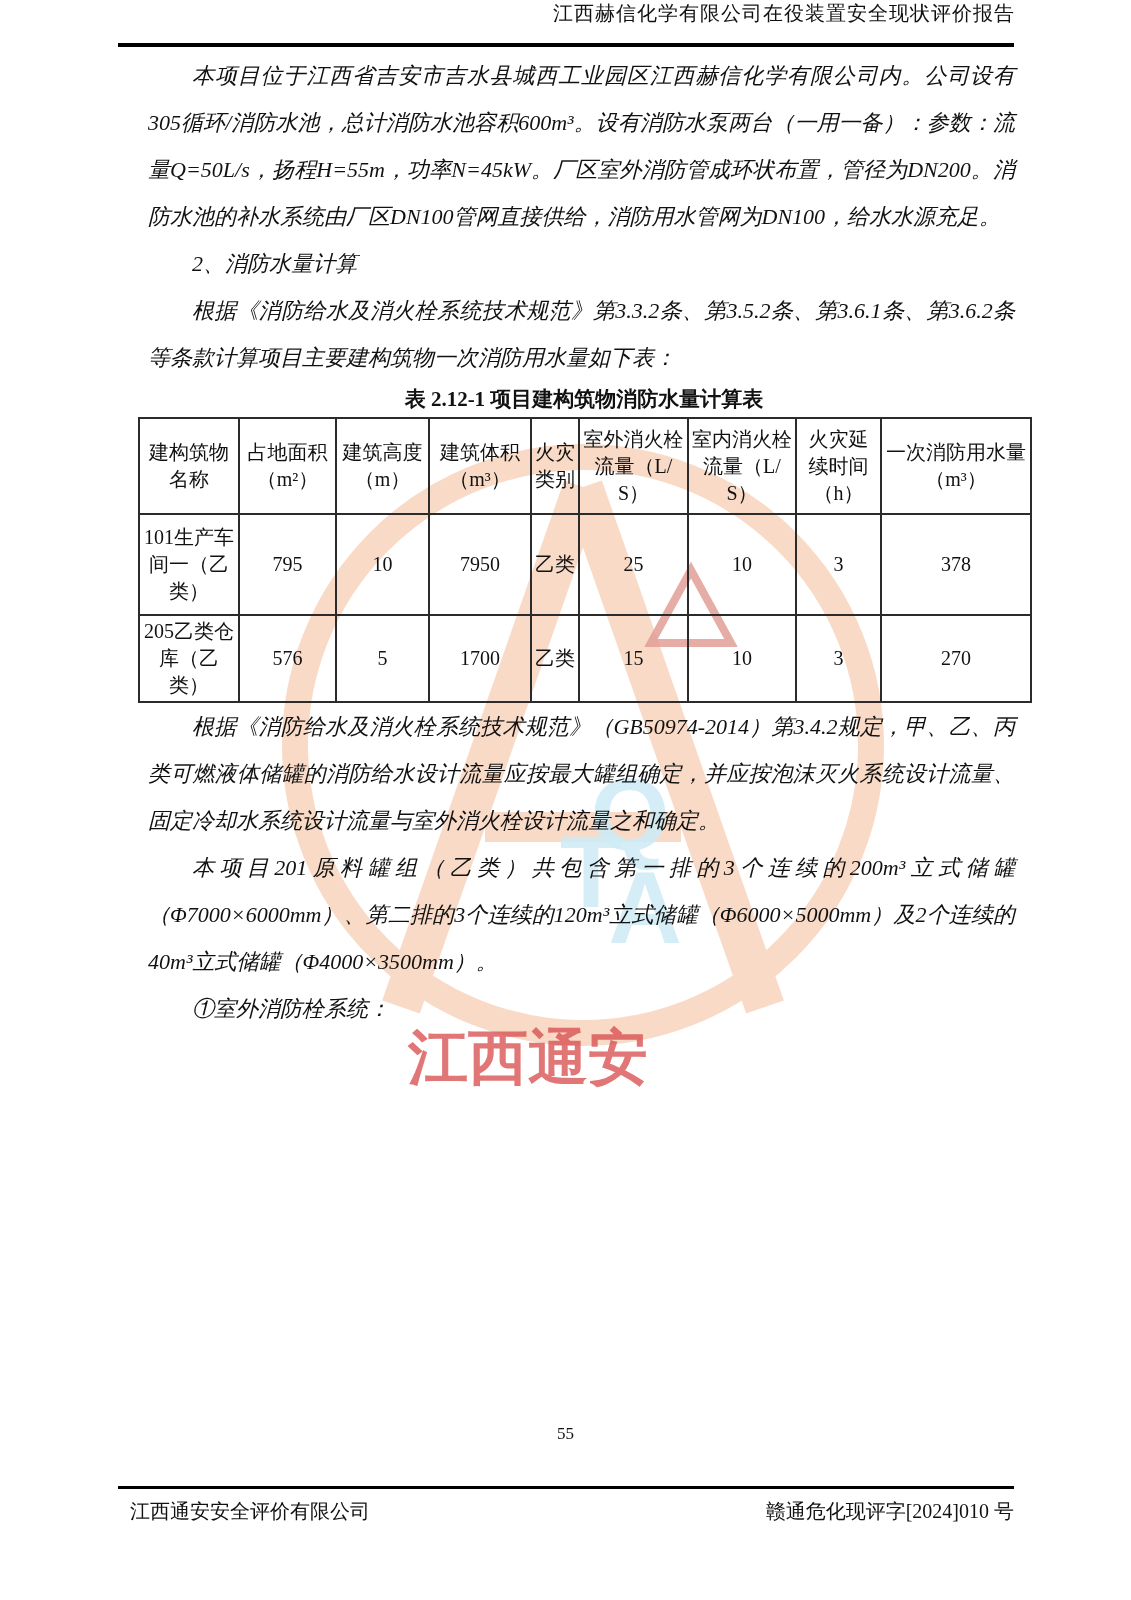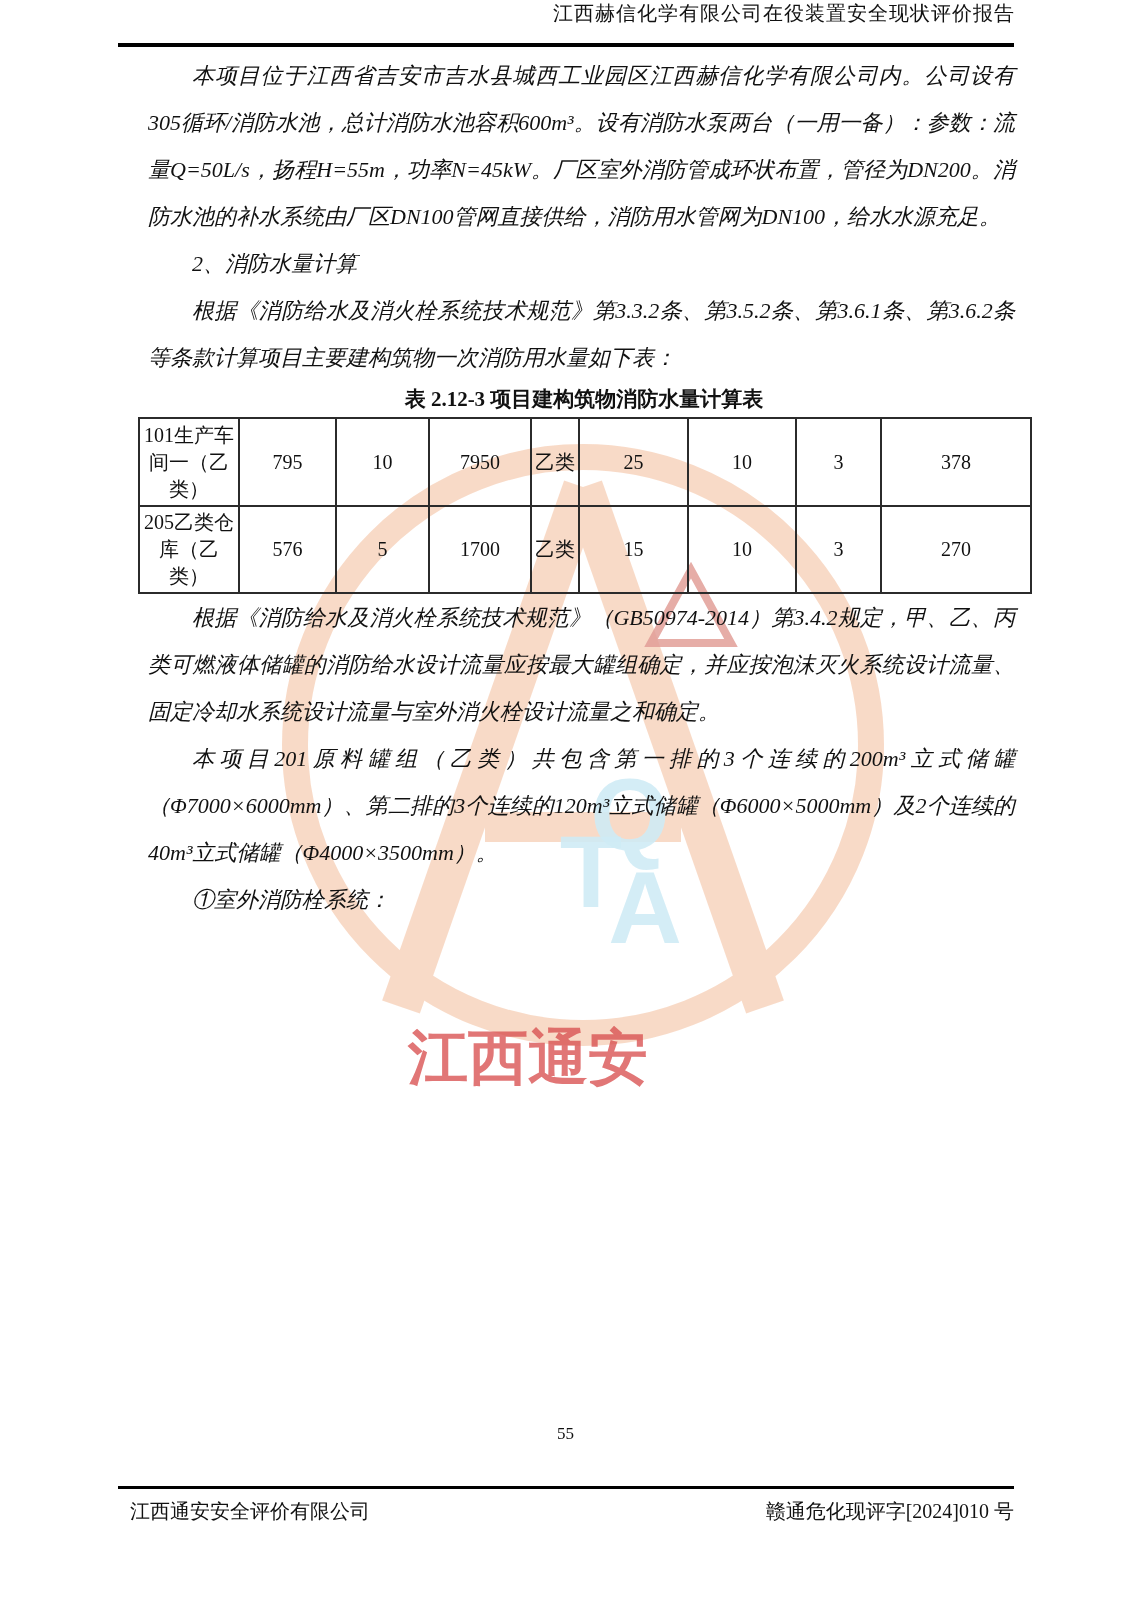--- a/index.html
+++ b/index.html
@@ -28,21 +28,21 @@
   }
   table.fire-table{
     border-collapse:collapse;table-layout:fixed;width:892px;margin-left:-10px;
     background:transparent;
   }
   table.fire-table th,table.fire-table td{
     border:2px solid #2b2b2b;text-align:center;vertical-align:middle;
     font-weight:normal;font-size:20px;line-height:27px;padding:2px 3px;
     word-break:break-all;background:transparent;
   }
-  tr.hdr{height:96px;} tr.r0{height:88px;} tr.r1{height:82px;} tr.r2{height:72px;}
+  tr.hdr{height:96px;} tr.r0{height:101px;} tr.r1{height:82px;} tr.r2{height:72px;}
   
   .page-number{position:absolute;left:0;right:0;top:1424px;text-align:center;font-size:17px;z-index:1;}
   .doc-footer{
     position:absolute;left:118px;right:117px;top:1486px;z-index:1;
     border-top:3px solid #000;padding-top:9px;
     display:flex;justify-content:space-between;font-size:20px;
   }
   .doc-footer .left{margin-left:12px;}
 </style>
 </head>
@@ -64,35 +64,46 @@
 
 <div class="content">
 
   <div class="doc-header">江西赫信化学有限公司在役装置安全现状评价报告</div>
   <hr class="header-rule">
 
   <p class="body-text first">本项目位于江西省吉安市吉水县城西工业园区江西赫信化学有限公司内。公司设有305循环/消防水池，总计消防水池容积600m³。设有消防水泵两台（一用一备）：参数：流量Q=50L/s，扬程H=55m，功率N=45kW。厂区室外消防管成环状布置，管径为DN200。消防水池的补水系统由厂区DN100管网直接供给，消防用水管网为DN100，给水水源充足。</p>
   <p class="body-text">2、消防水量计算</p>
   <p class="body-text">根据《消防给水及消火栓系统技术规范》第3.3.2条、第3.5.2条、第3.6.1条、第3.6.2条等条款计算项目主要建构筑物一次消防用水量如下表：</p>
 
-  <div class="tbl-caption">表 2.12-3 项目建构筑物消防水量计算表</div>
+  <div class="tbl-caption">表 2.12-1 项目建构筑物消防水量计算表</div>
 
   <table class="fire-table">
     <colgroup>
       <col style="width:100px">
         <col style="width:97px">
         <col style="width:93px">
       <col style="width:102px">
         <col style="width:48px">
         <col style="width:109px">
       <col style="width:108px">
         <col style="width:85px">
         <col style="width:150px">
     </colgroup>
     <tbody>
+      <tr class="hdr">
+        <th>建构筑物名称</th>
+        <th>占地面积（m²）</th>
+        <th>建筑高度（m）</th>
+        <th>建筑体积（m³）</th>
+        <th>火灾类别</th>
+        <th>室外消火栓流量（L/S）</th>
+        <th>室内消火栓流量（L/S）</th>
+        <th>火灾延续时间（h）</th>
+        <th>一次消防用水量（m³）</th>
+      </tr>
       <tr class="r0">
         <td>101生产车间一（乙类）</td>
         <td>795</td>
         <td>10</td>
         <td>7950</td>
         <td>乙类</td>
         <td>25</td>
         <td>10</td>
         <td>3</td>
         <td>378</td>

